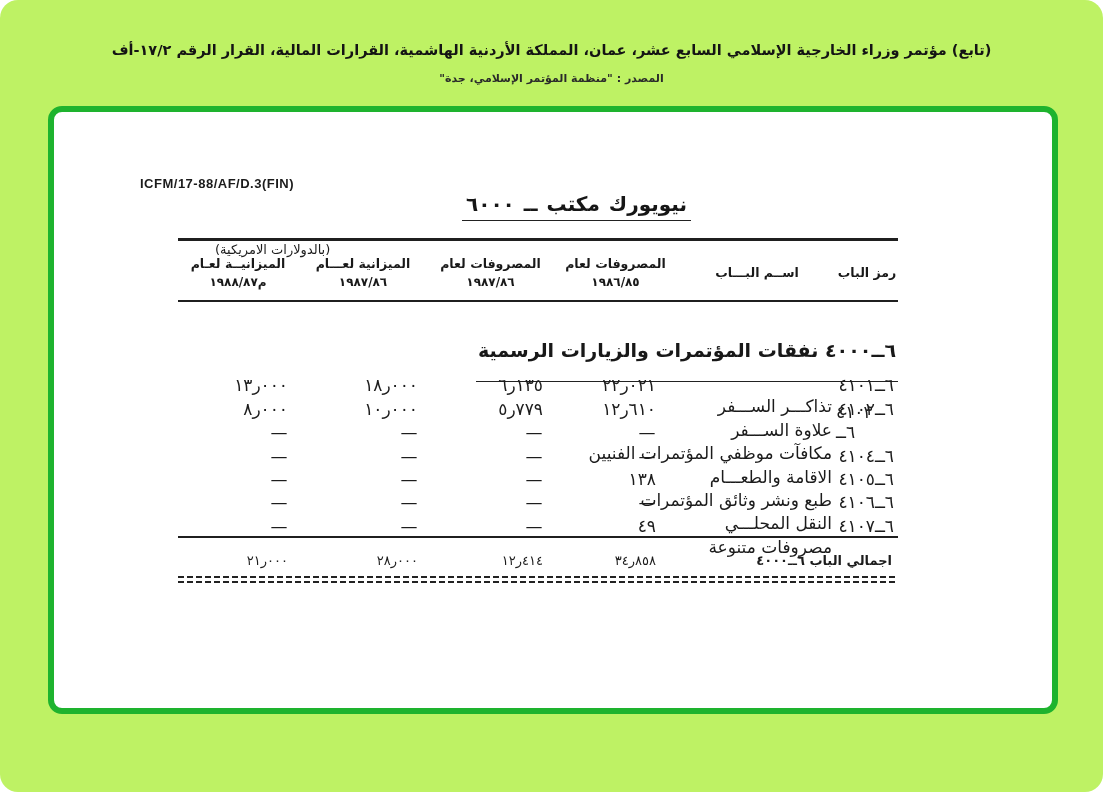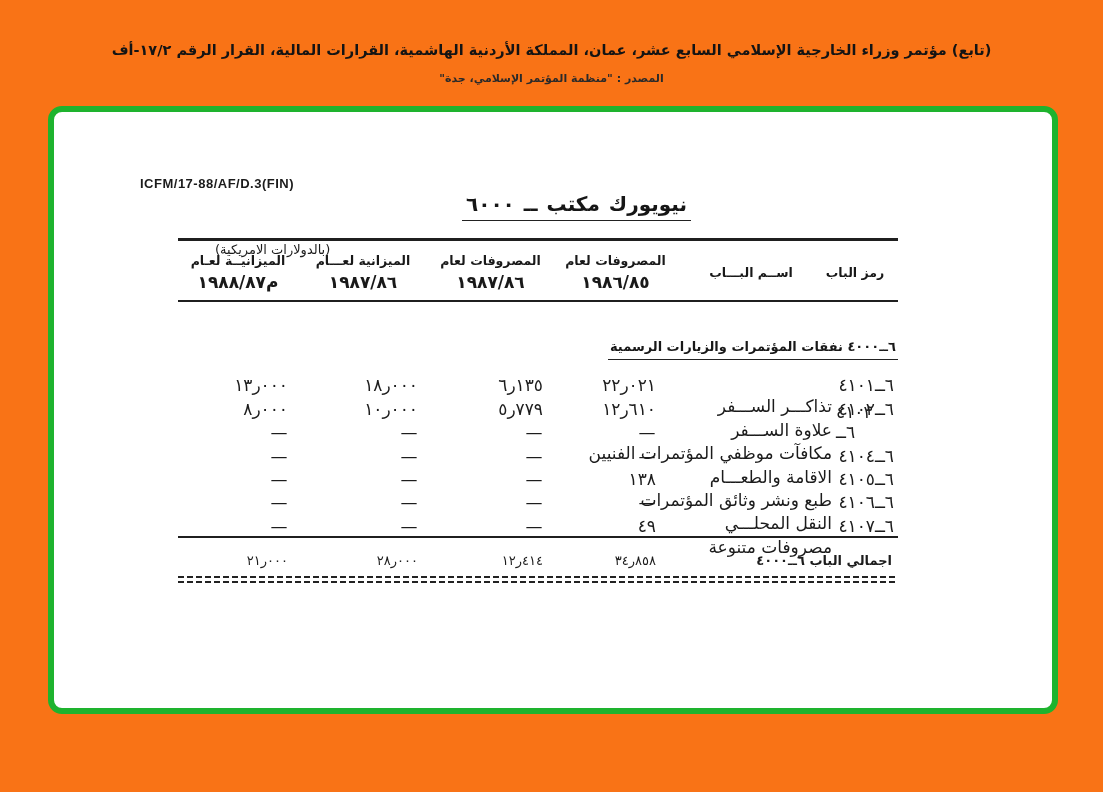--- a/index.html
+++ b/index.html
@@ -1,19 +1,19 @@
 <!DOCTYPE html>
 <html dir="ltr"><head>
 <meta charset="utf-8">
 <style>
   * { margin:0; padding:0; box-sizing:border-box; }
   html,body { width:1103px; height:792px; background:#ffffff; overflow:hidden; }
   body { font-family:"DejaVu Sans", sans-serif; color:#1c1c1c; position:relative; }
 
-  .page { position:absolute; inset:0; background:#f97316; }
+  .page { position:absolute; inset:0; background:#bef264;border-radius:18px; }
 
   
   .top-line1 { position:absolute; top:42px; left:0; right:0; text-align:center;
                font-size:14.5px; font-weight:700; color:#141414; direction:rtl; }
   .top-line2 { position:absolute; top:72px; left:0; right:0; text-align:center;
                font-size:11px; font-weight:700; color:#2a2a2a; direction:rtl; }
 
   
   .green-frame { position:absolute; left:48px; top:106px; width:1010px; height:608px;
                  border:6px solid #1eb32e; border-radius:14px; background:#ffffff; }
@@ -27,33 +27,33 @@
 
   .ltro { direction:ltr; unicode-bidi:bidi-override; display:inline-block; }
 
   
   .table { position:absolute; left:178px; top:238px; width:720px; height:350px; }
   .rule { position:absolute; left:0; right:0; background:#1f1f1f; }
   .rule-top { top:0; height:3px; }
   .rule-mid { top:62px; height:2px; }
   .rule-bot { top:298px; height:2px; }
 
-  .thead { position:absolute; top:9px; left:0; right:12px; height:50px; display:flex; }
+  .thead { position:absolute; top:9px; left:0; right:0; height:50px; display:flex; }
   .c { display:flex; align-items:center; justify-content:flex-end; }
   .c-b88 { width:120px; } .c-b87 { width:130px; } .c-e87 { width:125px; } .c-e86 { width:125px; }
   .c-name { flex:1; position:relative; } .c-code { width:62px; }
 
   .hcell { flex-direction:column; justify-content:center; align-items:center; gap:4px;
            font-weight:700; font-size:12.5px; color:#191919; }
   .hl1 { white-space:nowrap; direction:rtl; }
-  .hl2 { font-size:17px; }
+  .hl2 { font-size:12px; }
 
   .section-heading { position:absolute; top:101px; right:0; direction:rtl; white-space:nowrap;
-                     font-size:13px; font-weight:600; border-bottom:1.6px solid #222;
-                     padding:0 2px 5px 2px; color:#181818; }
+                     font-size:19px; font-weight:600; border-bottom:1.6px solid #222;
+                     padding:0 2px 20px 2px; color:#181818; }
 
   .tbody { position:absolute; top:134px; left:0; right:0; }
   .trow { display:flex; height:23.4px; align-items:flex-end; font-size:17px; }
   .num { justify-content:flex-end; padding-right:10px; font-weight:500; letter-spacing:0.5px; }
   .c-e86.num { padding-right:22px; }
   .c-code.num { padding-right:4px; }
   .namespan { position:absolute; right:4px; top:50%; transform:translateY(-50%);
               white-space:nowrap; direction:rtl; color:#1b1b1b;margin-top:11px; }
 
   .total-row { position:absolute; top:311px; left:0; right:0; display:flex; height:22px;

